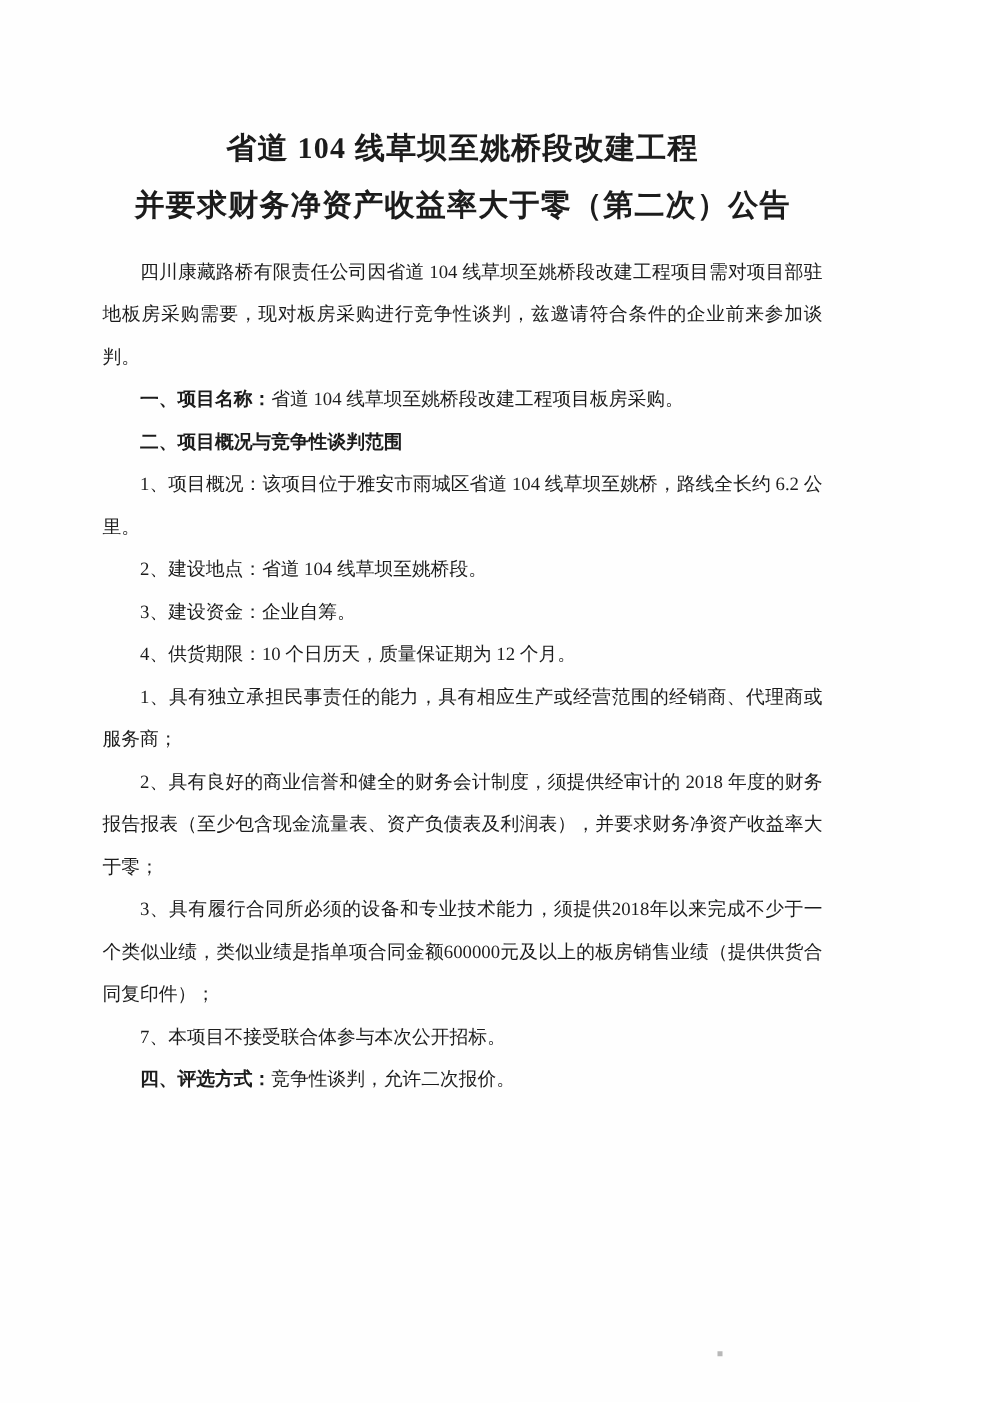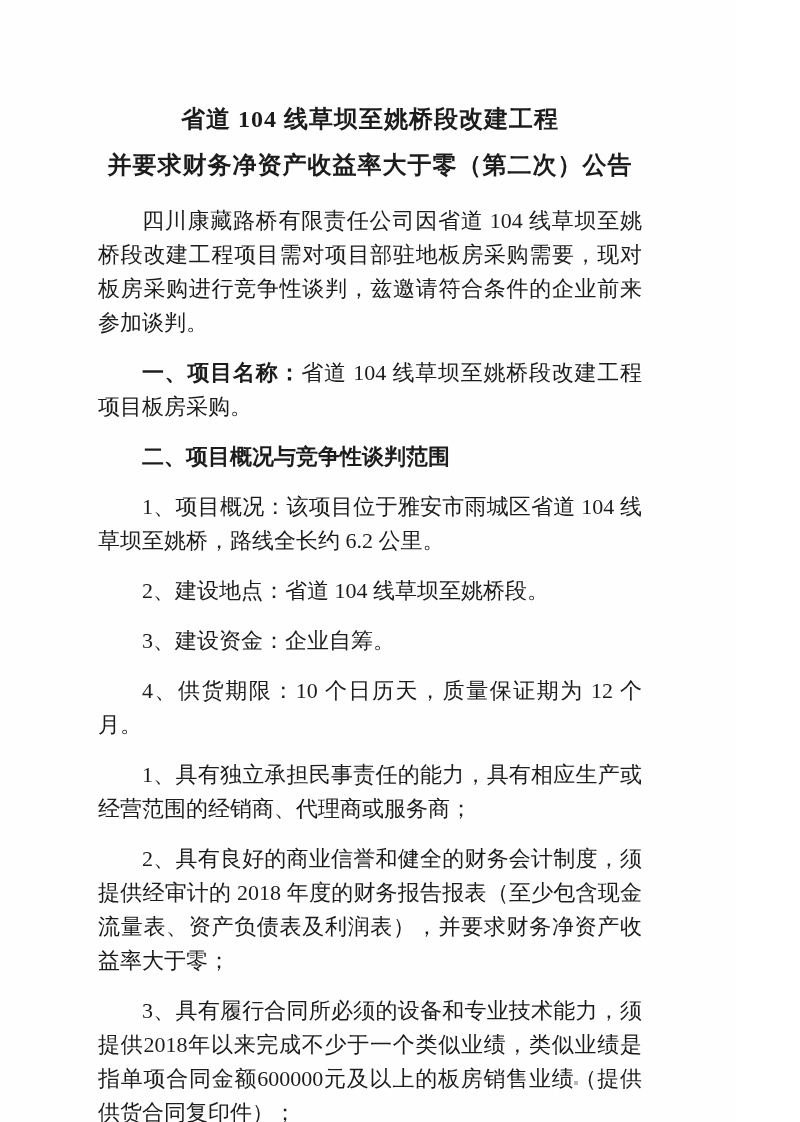--- a/index.html
+++ b/index.html
@@ -20,25 +20,25 @@
   .title{
     font-size:24px;
     font-weight:700;
     text-align:center;
     line-height:46px;
     margin:0;
     letter-spacing:1px;
   }
   .body-text{margin-top:13px;}
   .para{
-    font-size:22px;
+    font-size:15px;
     line-height:34px;
     text-align:justify;
     text-indent:2em;
-    margin:16px;
+    margin:0;
     word-break:break-all;
   }
   .para b{font-weight:700;}
   .heading{font-weight:700;}
   .speck{
     position:absolute;
     left:574px;top:1081px;
     width:4px;height:4px;
     background:#9a9a9a;
     opacity:.7;
@@ -62,20 +62,21 @@
 
     <p class="para">1、项目概况：该项目位于雅安市雨城区省道 104 线草坝至姚桥，路线全长约 6.2 公里。</p>
     <p class="para">2、建设地点：省道 104 线草坝至姚桥段。</p>
     <p class="para">3、建设资金：企业自筹。</p>
     <p class="para">4、供货期限：10 个日历天，质量保证期为 12 个月。</p>
 
 
     <p class="para">1、具有独立承担民事责任的能力，具有相应生产或经营范围的经销商、代理商或服务商；</p>
     <p class="para">2、具有良好的商业信誉和健全的财务会计制度，须提供经审计的 2018 年度的财务报告报表（至少包含现金流量表、资产负债表及利润表），并要求财务净资产收益率大于零；</p>
     <p class="para">3、具有履行合同所必须的设备和专业技术能力，须提供2018年以来完成不少于一个类似业绩，类似业绩是指单项合同金额600000元及以上的板房销售业绩（提供供货合同复印件）；</p>
+    <p class="para">7、本项目不接受联合体参与本次公开招标。</p>
 
     <p class="para"><b>四、评选方式：</b><span>竞争性谈判，允许二次报价。</span></p>
 
   </div>
 
   <div class="speck"></div>
 
 </div>
 
 </body></html>

